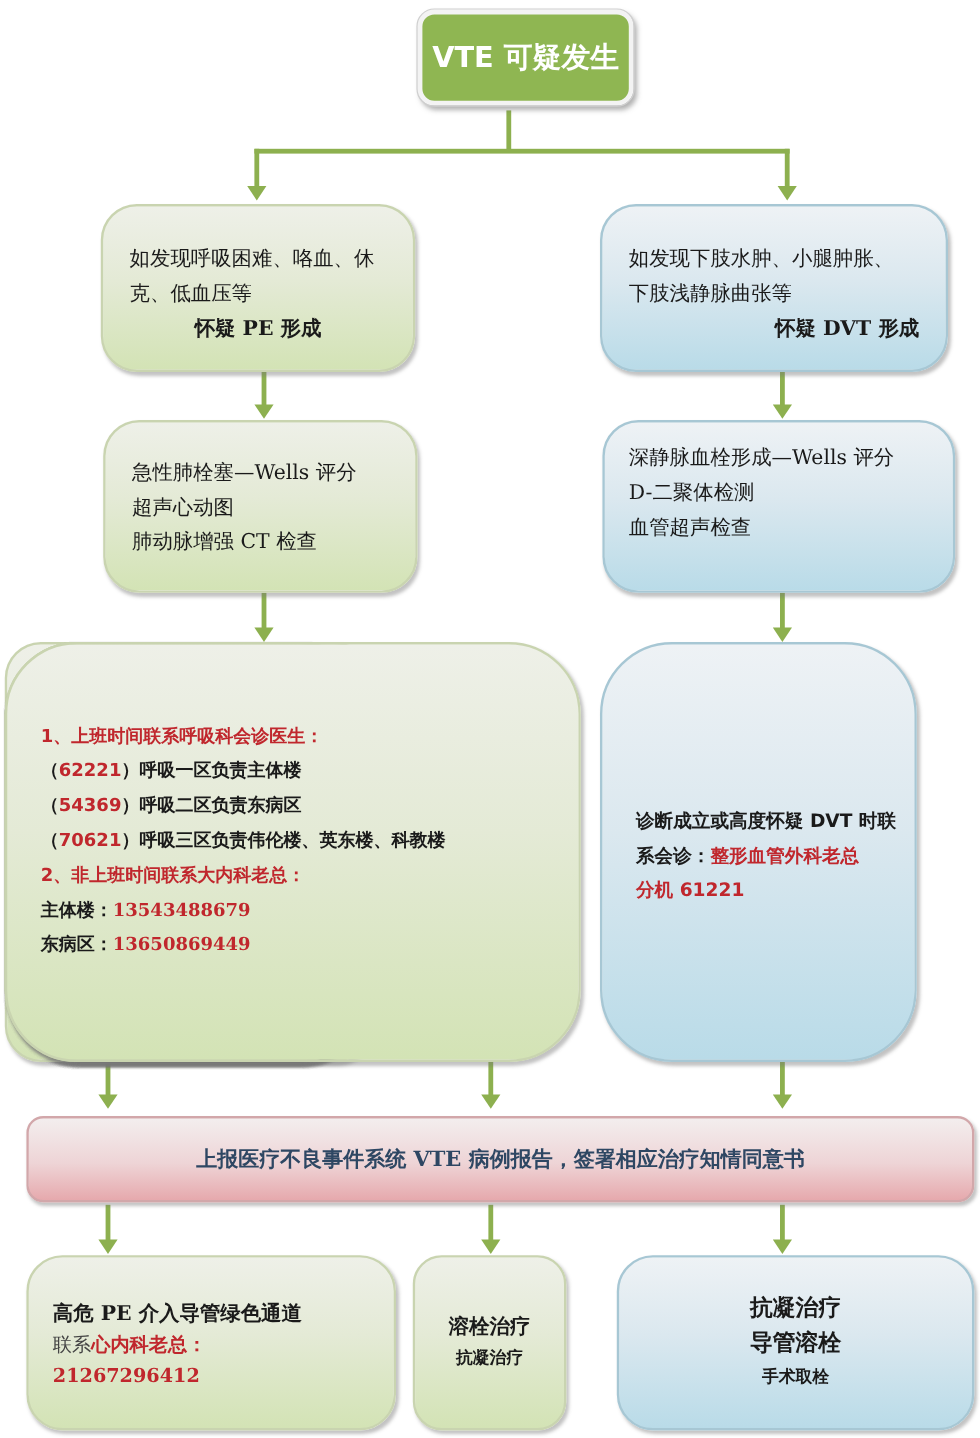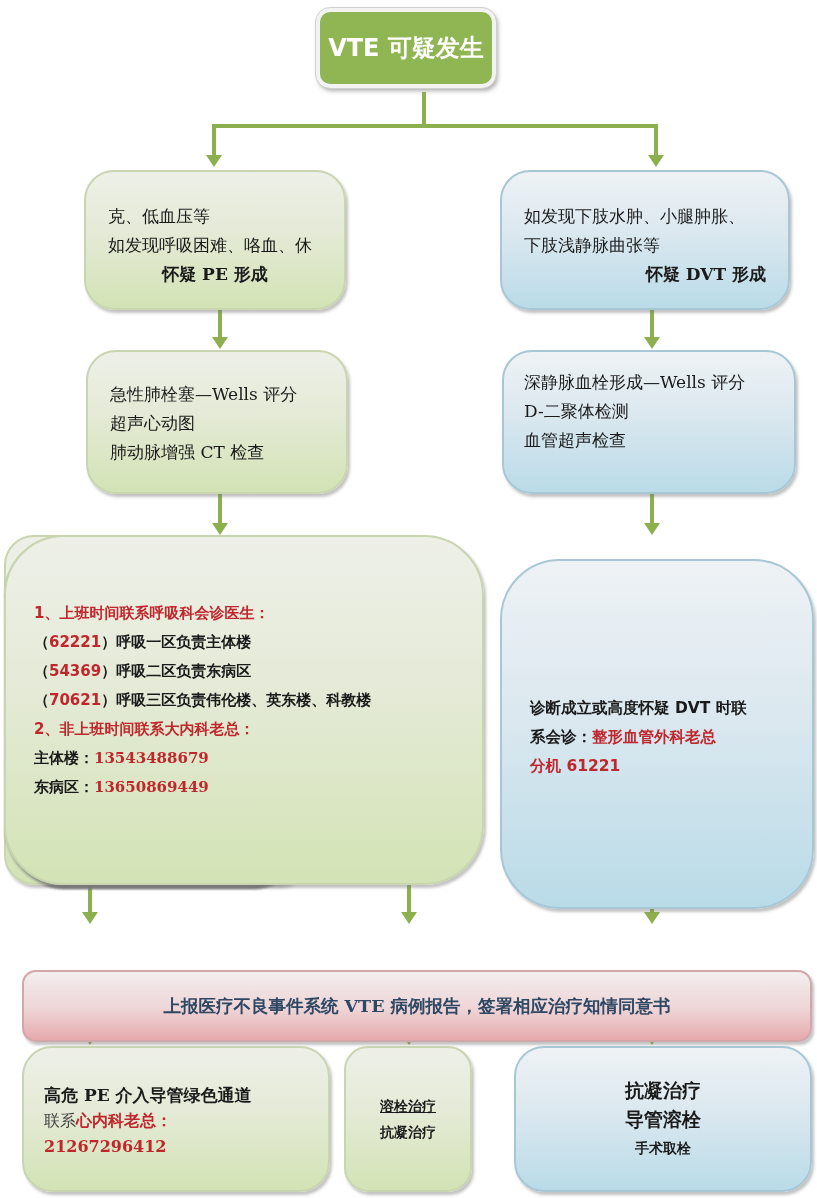--- a/index.html
+++ b/index.html
@@ -52,27 +52,27 @@
 <div class="line" style="left:650px;top:885px;width:4px;height:28px;"></div>
 <div class="arrow" style="left:644px;top:912px;"></div>
 
 <div class="line" style="left:88px;top:1004px;width:4px;height:30px;"></div>
 <div class="arrow" style="left:82px;top:1033px;"></div>
 <div class="line" style="left:407px;top:1004px;width:4px;height:30px;"></div>
 <div class="arrow" style="left:401px;top:1033px;"></div>
 <div class="line" style="left:650px;top:1004px;width:4px;height:30px;"></div>
 <div class="arrow" style="left:644px;top:1033px;"></div>
 
-<div class="node top-node" style="left:316px;top:8px;width:180px;height:80px;">
+<div class="node top-node" style="left:348px;top:8px;width:180px;height:80px;">
   <span>VTE 可疑发生</span>
 </div>
 
 <div class="node green txt" style="left:84px;top:170px;width:262px;height:140px;padding:30px 0 0 22px;">
+  <div>如发现呼吸困难、咯血、休</div>
   <div>克、低血压等</div>
-  <div>如发现呼吸困难、咯血、休</div>
   <div class="b center" style="padding-right:22px;">怀疑 PE 形成</div>
 </div>
 
 <div class="node blue txt" style="left:500px;top:170px;width:290px;height:140px;padding:30px 0 0 22px;">
   <div>如发现下肢水肿、小腿肿胀、</div>
   <div>下肢浅静脉曲张等</div>
   <div class="b center" style="padding-right:22px;text-align:right;">怀疑 DVT 形成</div>
 </div>
 
 <div class="node green txt" style="left:86px;top:350px;width:262px;height:144px;padding:28px 0 0 22px;">
@@ -108,42 +108,42 @@
     <div class="red">1、上班时间联系呼吸科会诊医生：</div>
     <div class="b">（<span class="red">62221</span>）<span>呼吸一区负责主体楼</span></div>
     <div class="b">（<span class="red">54369</span>）<span>呼吸二区负责东病区</span></div>
     <div class="b">（<span class="red">70621</span>）<span>呼吸三区负责伟伦楼、英东楼、科教楼</span></div>
     <div class="red">2、非上班时间联系大内科老总：</div>
     <div class="b"><span>主体楼：</span><span class="red" style="font-family:'DejaVu Serif','Liberation Serif',serif;">13543488679</span></div>
     <div class="b"><span>东病区：</span><span class="red" style="font-family:'DejaVu Serif','Liberation Serif',serif;">13650869449</span></div>
   </div>
 </div>
 
-<div class="node blue" style="left:500px;top:535px;width:314px;height:350px;border-radius:60px;margin-top:24px;">
+<div class="node blue" style="left:500px;top:535px;width:264px;height:350px;border-radius:60px;">
   <div style="position:absolute;left:28px;top:133px;font-size:15.5px;line-height:29px;font-family:'DejaVu Sans','Liberation Sans',sans-serif;">
     <div class="b">诊断成立或高度怀疑 DVT 时联</div>
     <div class="b"><span>系会诊：</span><span class="red">整形血管外科老总</span></div>
     <div class="red">分机 61221</div>
   </div>
 </div>
 
-<div class="node pink" style="left:22px;top:970px;width:790px;height:72px;display:flex;align-items:center;justify-content:center;">
+<div class="node pink" style="left:22px;top:930px;width:790px;height:72px;display:flex;align-items:center;justify-content:center;">
   <span style="font-size:17.5px;font-weight:bold;color:#2e4763;">上报医疗不良事件系统 VTE 病例报告，签署相应治疗知情同意书</span>
 </div>
 
 <div class="node green" style="left:22px;top:1046px;width:308px;height:146px;padding-left:40px;">
   <div style="position:absolute;left:20px;top:34px;font-size:16px;line-height:26px;">
     <div class="b" style="font-size:17px;">高危 PE 介入导管绿色通道</div>
     <div><span style="color:#444;">联系</span><span class="red">心内科老总：</span></div>
     <div class="red">21267296412</div>
   </div>
 </div>
 
 <div class="node green" style="left:344px;top:1046px;width:128px;height:146px;border-radius:24px;display:flex;flex-direction:column;align-items:center;justify-content:center;">
-  <div class="b sans" style="font-size:14px;line-height:26px;text-decoration:underline;">溶栓治疗</div>
+  <div class="b sans" style="font-size:17px;line-height:26px;">溶栓治疗</div>
   <div class="b sans" style="font-size:14px;line-height:26px;">抗凝治疗</div>
 </div>
 
 <div class="node blue" style="left:514px;top:1046px;width:298px;height:146px;display:flex;flex-direction:column;align-items:center;justify-content:center;">
   <div class="b sans" style="font-size:19px;line-height:29px;">抗凝治疗</div>
   <div class="b sans" style="font-size:19px;line-height:29px;">导管溶栓</div>
   <div class="b sans" style="font-size:14px;line-height:29px;">手术取栓</div>
 </div>
 
 </body></html>

